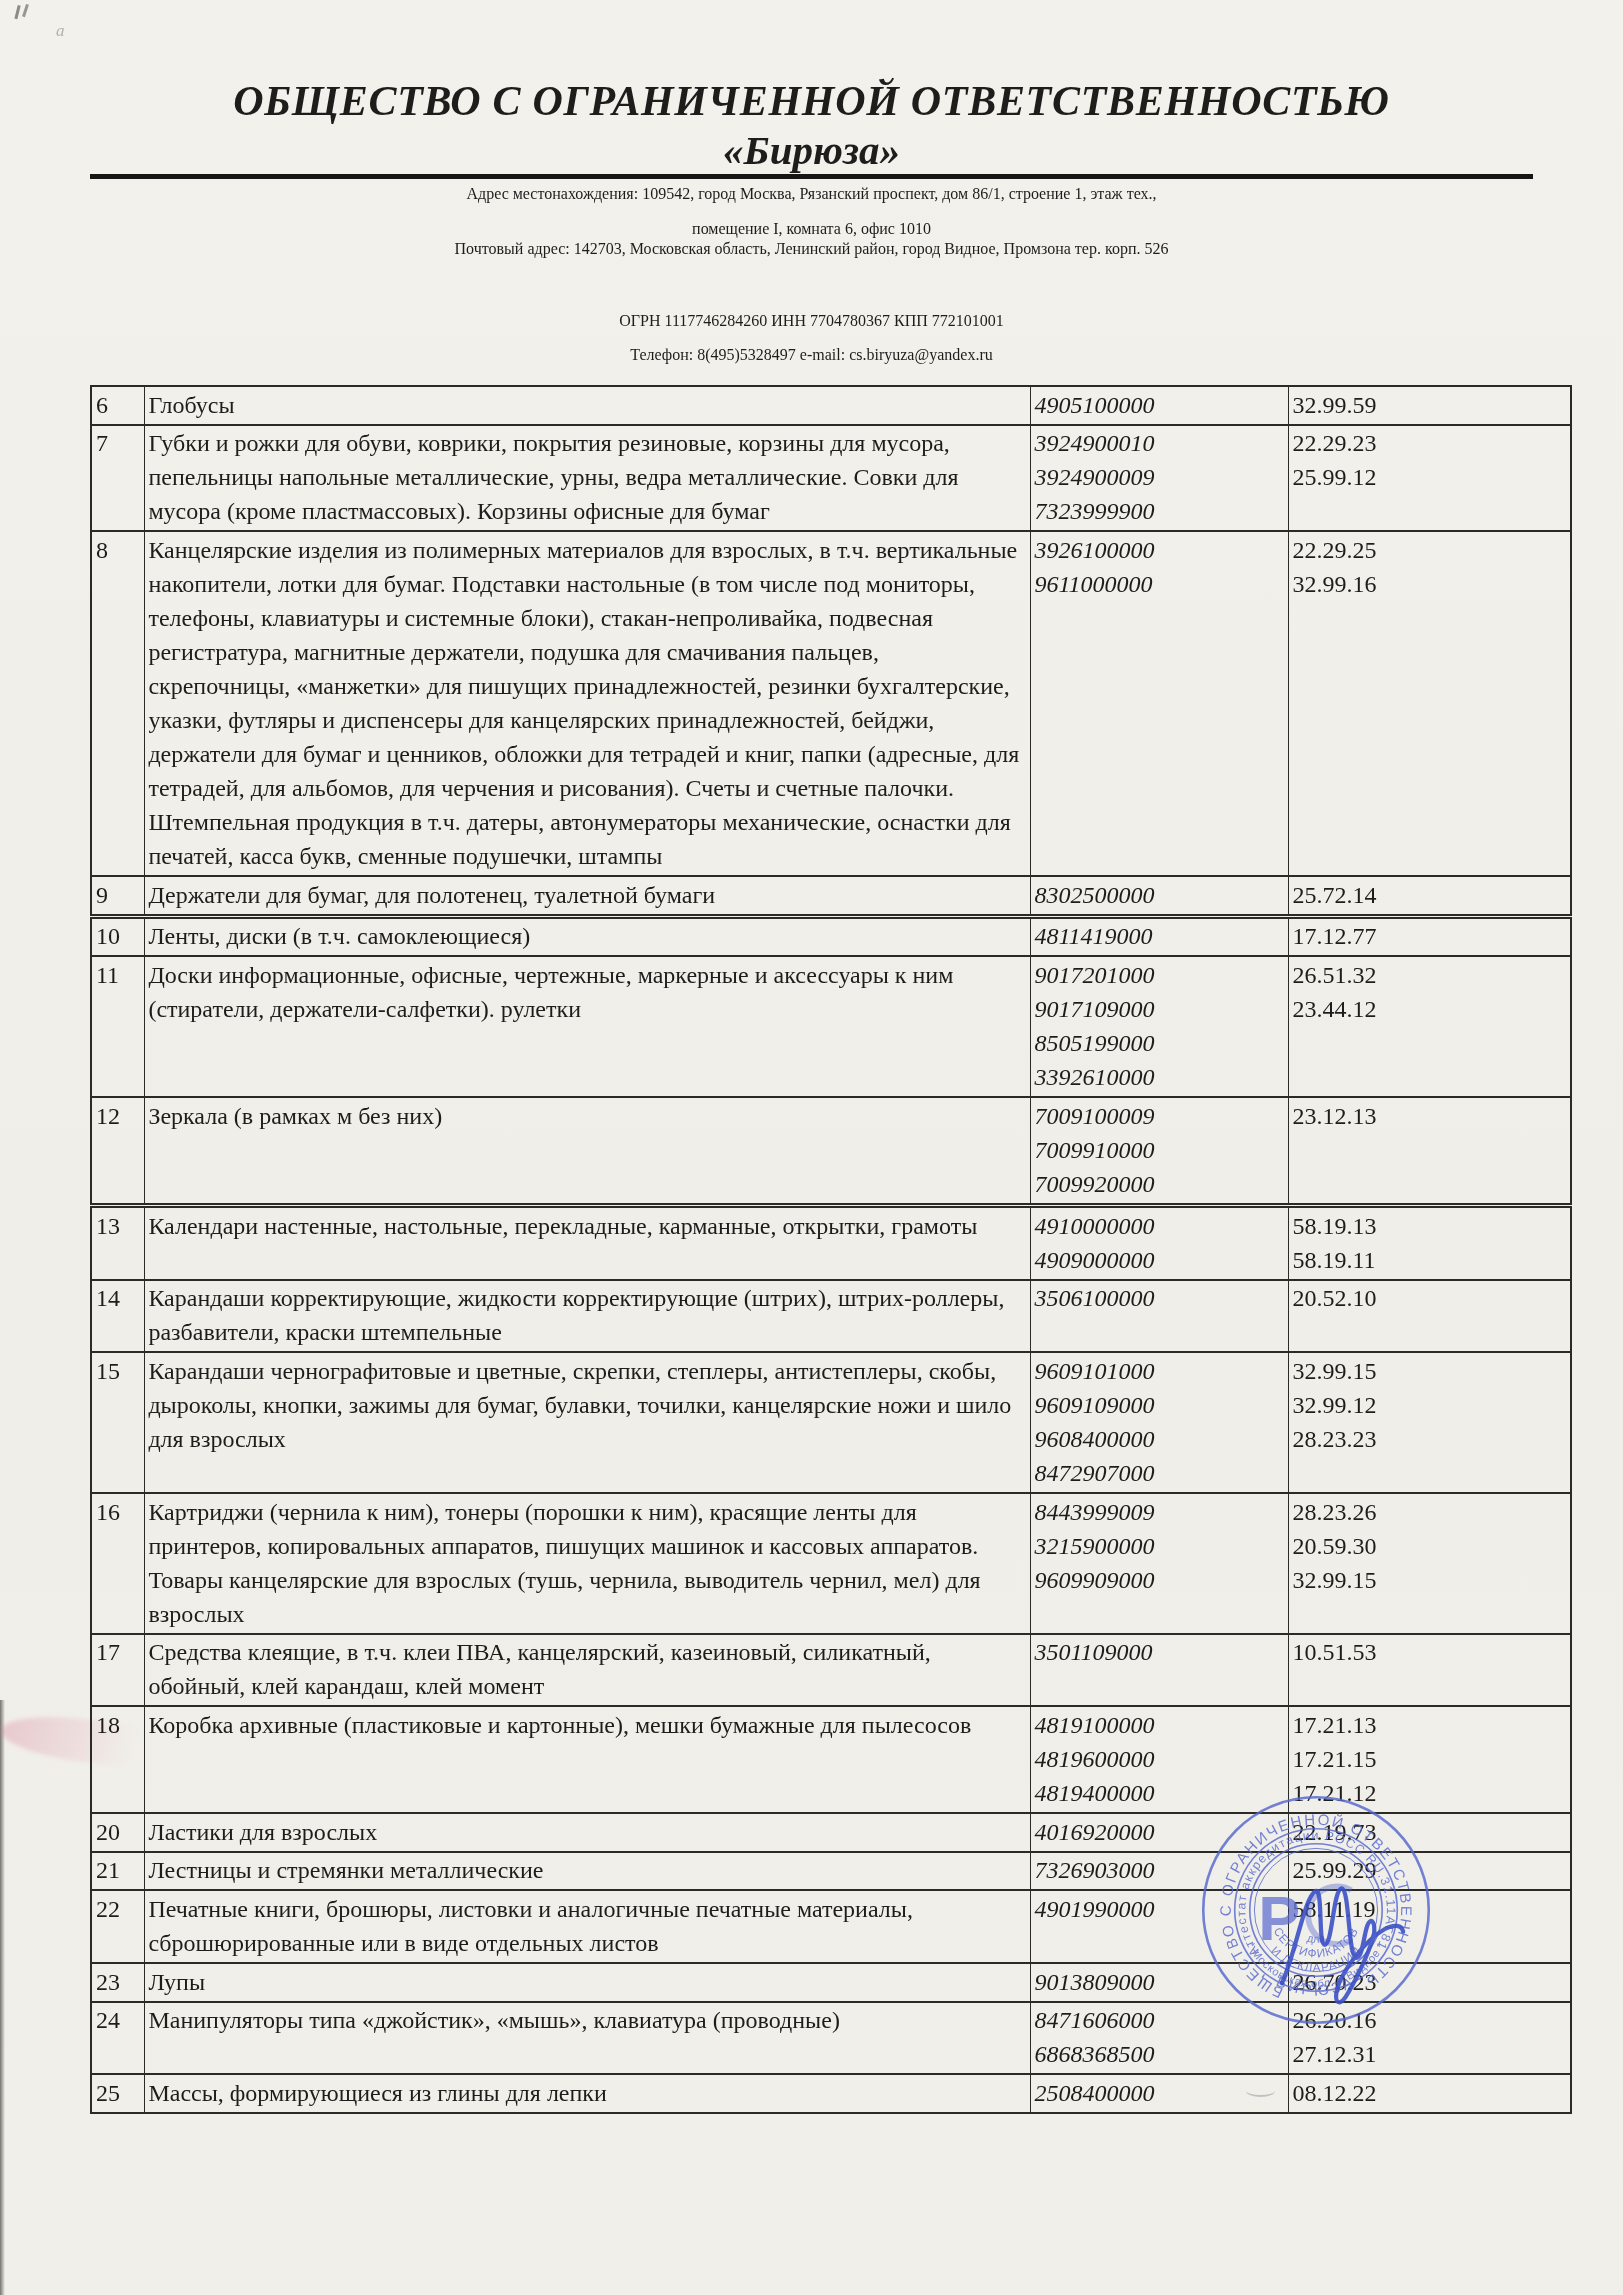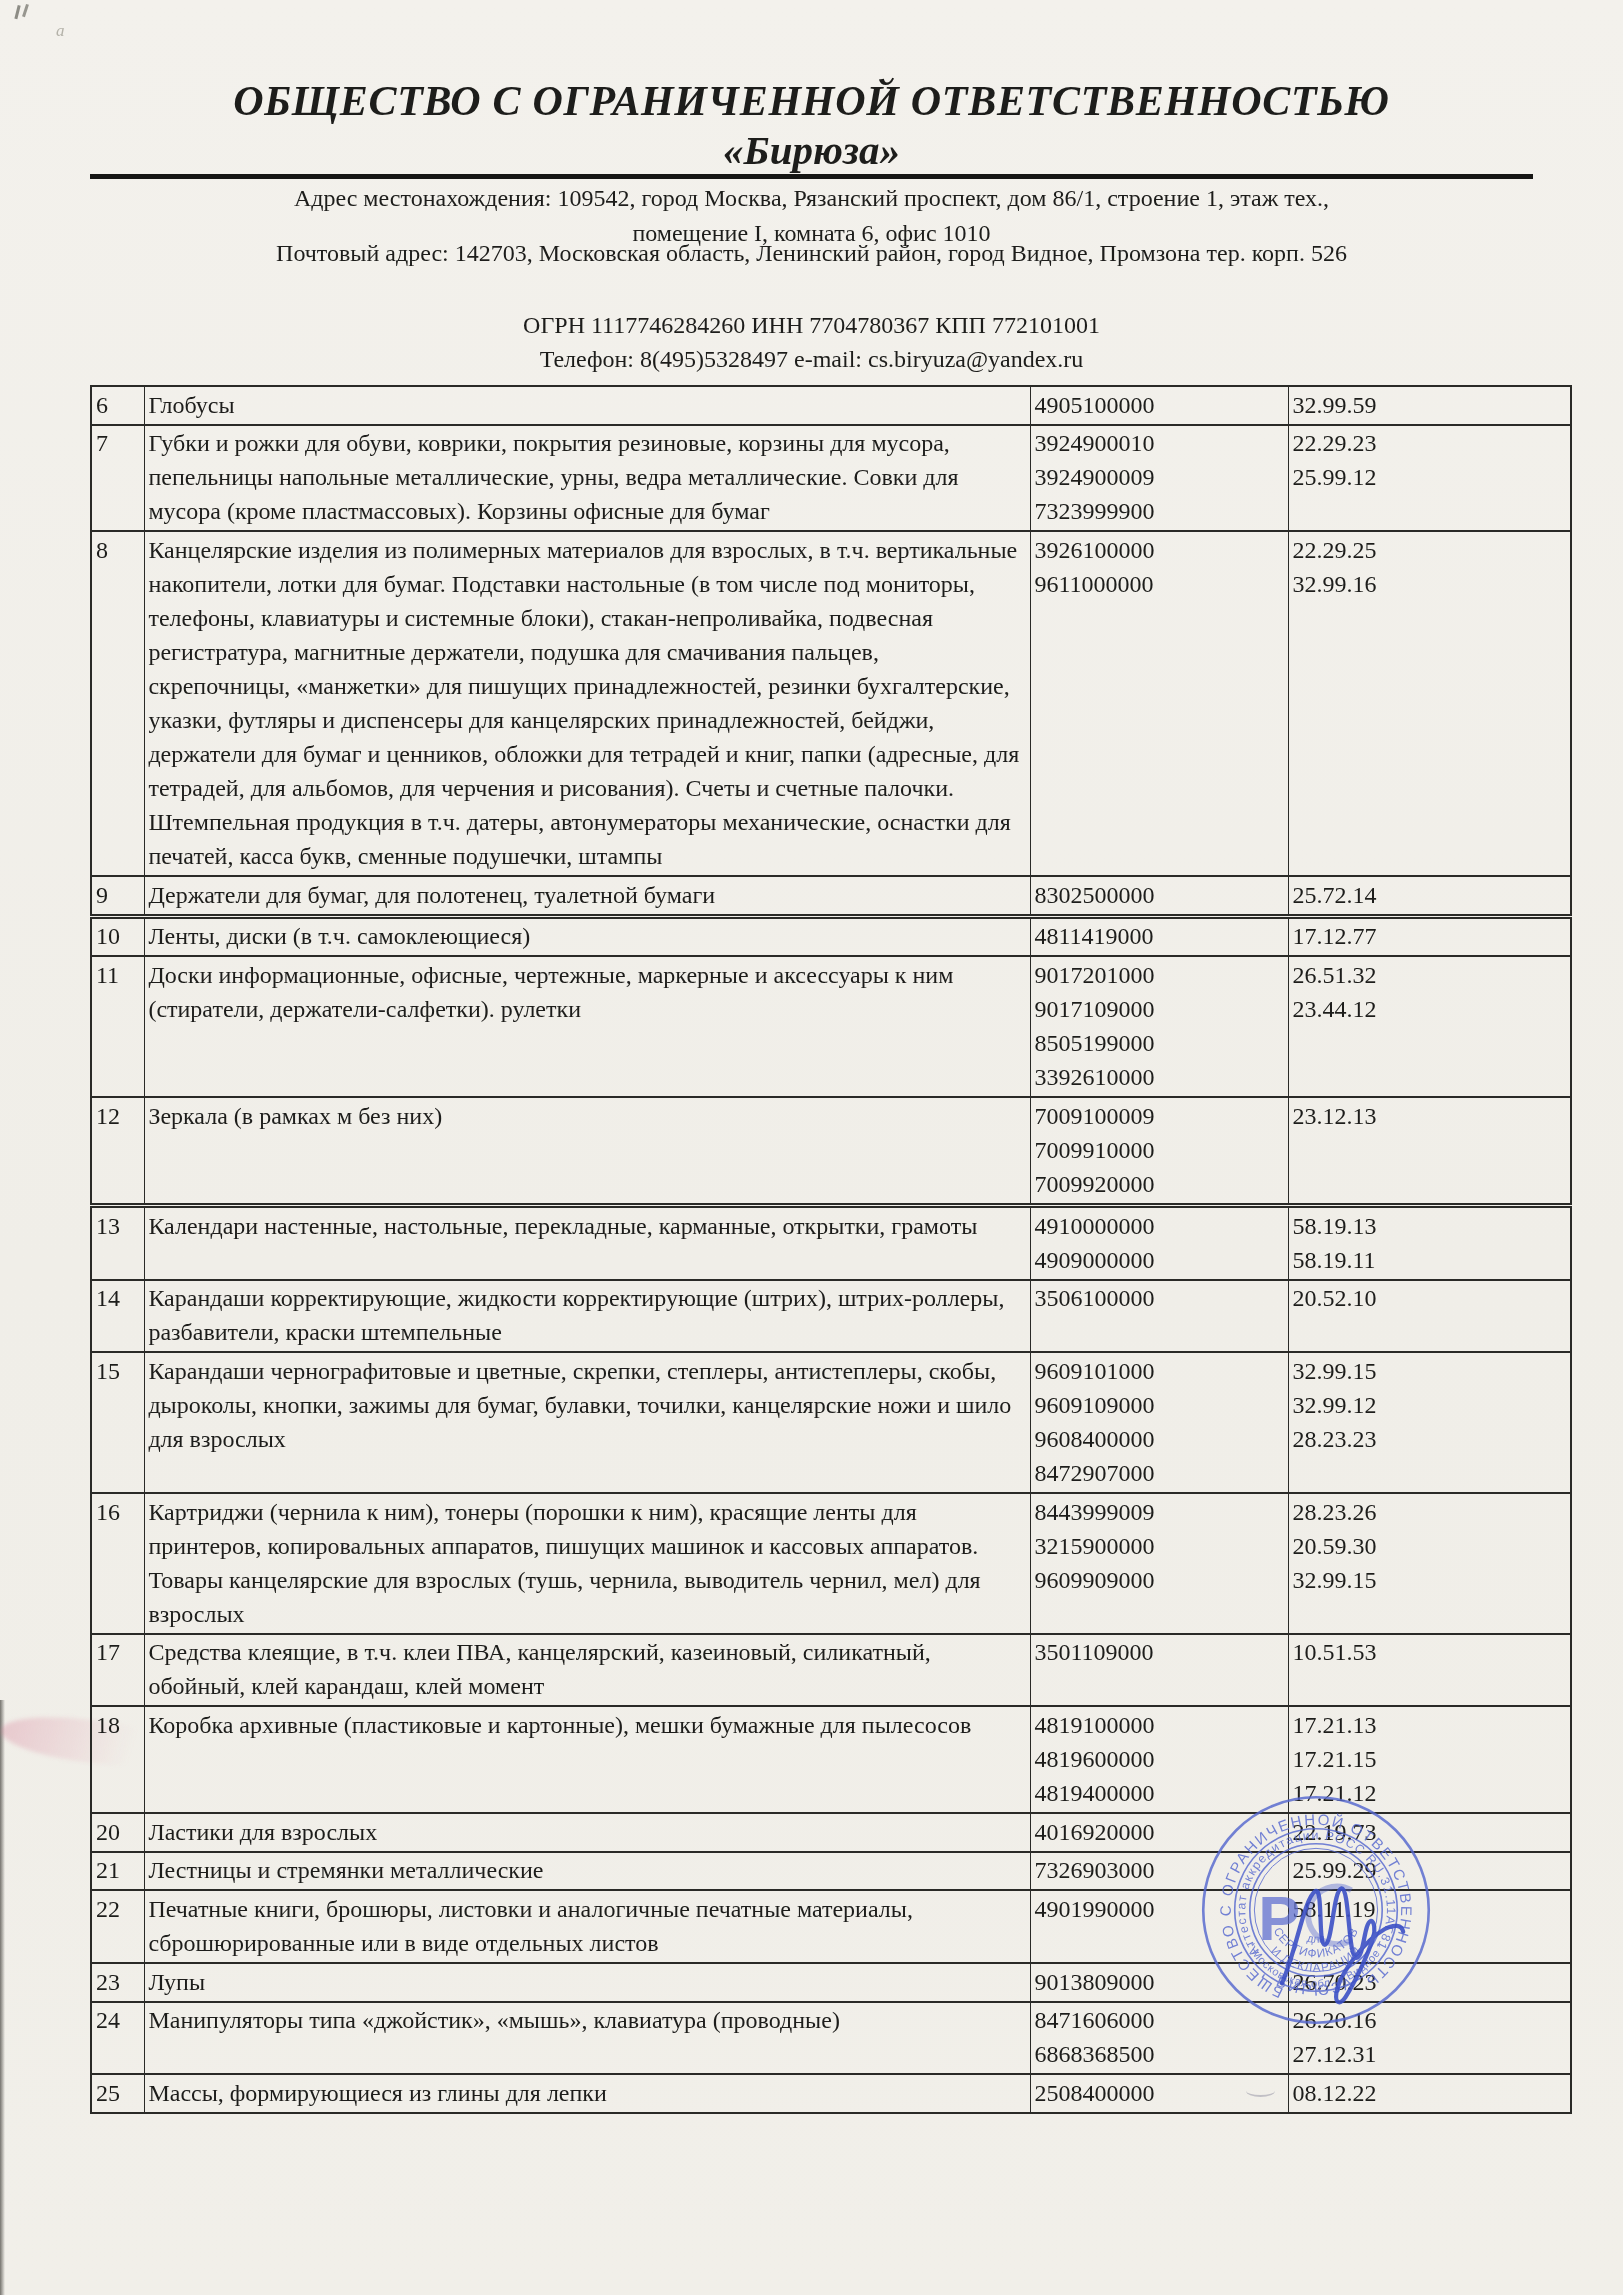--- a/index.html
+++ b/index.html
@@ -6,21 +6,21 @@
   body{
     width:1623px;height:2295px;position:relative;overflow:hidden;
     background:linear-gradient(180deg,#f3f1ec 0%,#f0eee8 55%,#f1efe9 100%);
     font-family:"Liberation Serif","DejaVu Serif",serif;
     color:#1d1d1b;
   }
   .hdr-line{position:absolute;left:0;width:100%;text-align:center;white-space:nowrap;}
   .title1{top:77px;font-size:42px;font-weight:bold;font-style:italic;letter-spacing:0.7px;}
   .title2{top:126px;font-size:41px;font-weight:bold;font-style:italic;}
   .rule{position:absolute;left:90px;top:174px;width:1443px;height:4.6px;background:#161614;}
-  .addr{font-size:24px;}
+  .addr{font-size:16px;}
   .a1{top:185px;}
   .a2{top:220px;}
   .a3{top:240px;}
   .a4{top:312px;}
   .a5{top:346px;}
 
   table.items{
     position:absolute;left:90px;top:385px;width:1480px;
     border-collapse:collapse;table-layout:fixed;
   }
@@ -31,21 +31,21 @@
     font-size:24px;line-height:34px;
     padding:0.7px 3.9px 2px 3.9px;
   }
   table.items{border:2px solid #2a2a27;}
   col.c-num{width:53px;}
   col.c-desc{width:886px;}
   col.c-code{width:258px;}
   col.c-class{width:283px;}
   td.num{padding-left:13px;}
   td.desc{padding-left:17px;padding-right:72px;}
-  td.code{padding-left:17px;white-space:pre-line;}
+  td.code{padding-left:17px;white-space:pre-line;font-style:italic;}
   td.klass{padding-left:46px;white-space:pre-line;margin-left:12px;}
   tr.sep-top td{border-top:5.9px double #2a2a27;}
 
   
   .pen-marks{position:absolute;left:13px;top:3.9px;width:79px;height:39px;}
   .pen-marks .m1{position:absolute;left:2.6px;top:1.3px;width:2.6px;height:14.4px;background:#8d8c85;transform:rotate(14deg);}
   .pen-marks .m2{position:absolute;left:10.5px;top:0;width:2.6px;height:13px;background:#97968f;transform:rotate(18deg);}
   .pen-marks .m3{position:absolute;left:43px;top:17px;font-size:17px;color:#b4b2a9;font-style:italic;}
   .edge-shadow{position:absolute;left:0;top:1700px;width:5.2px;height:596px;
     background:linear-gradient(to right,rgba(42,40,35,.62),rgba(42,40,35,0));}

